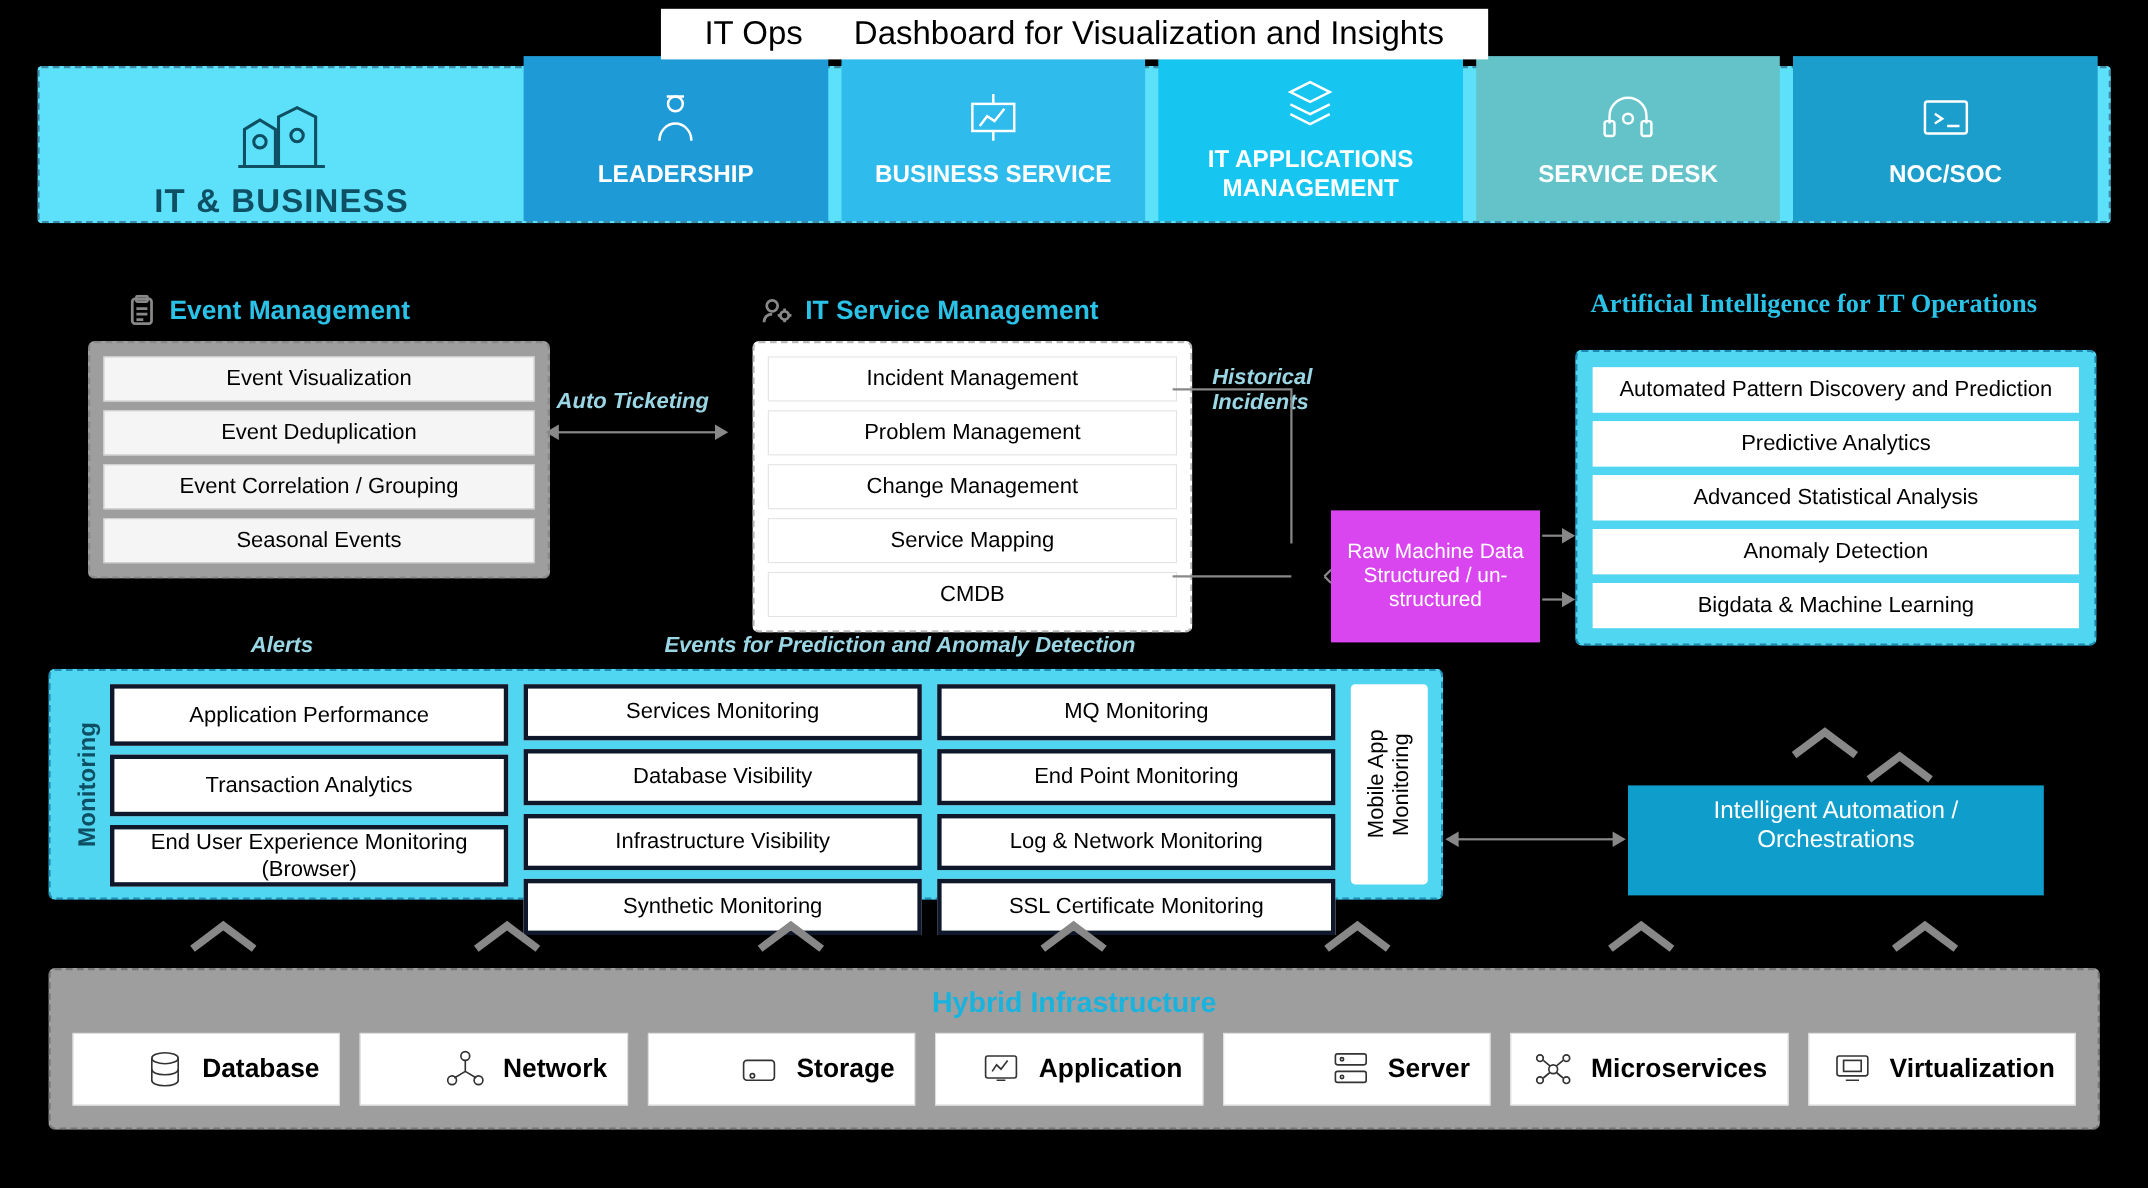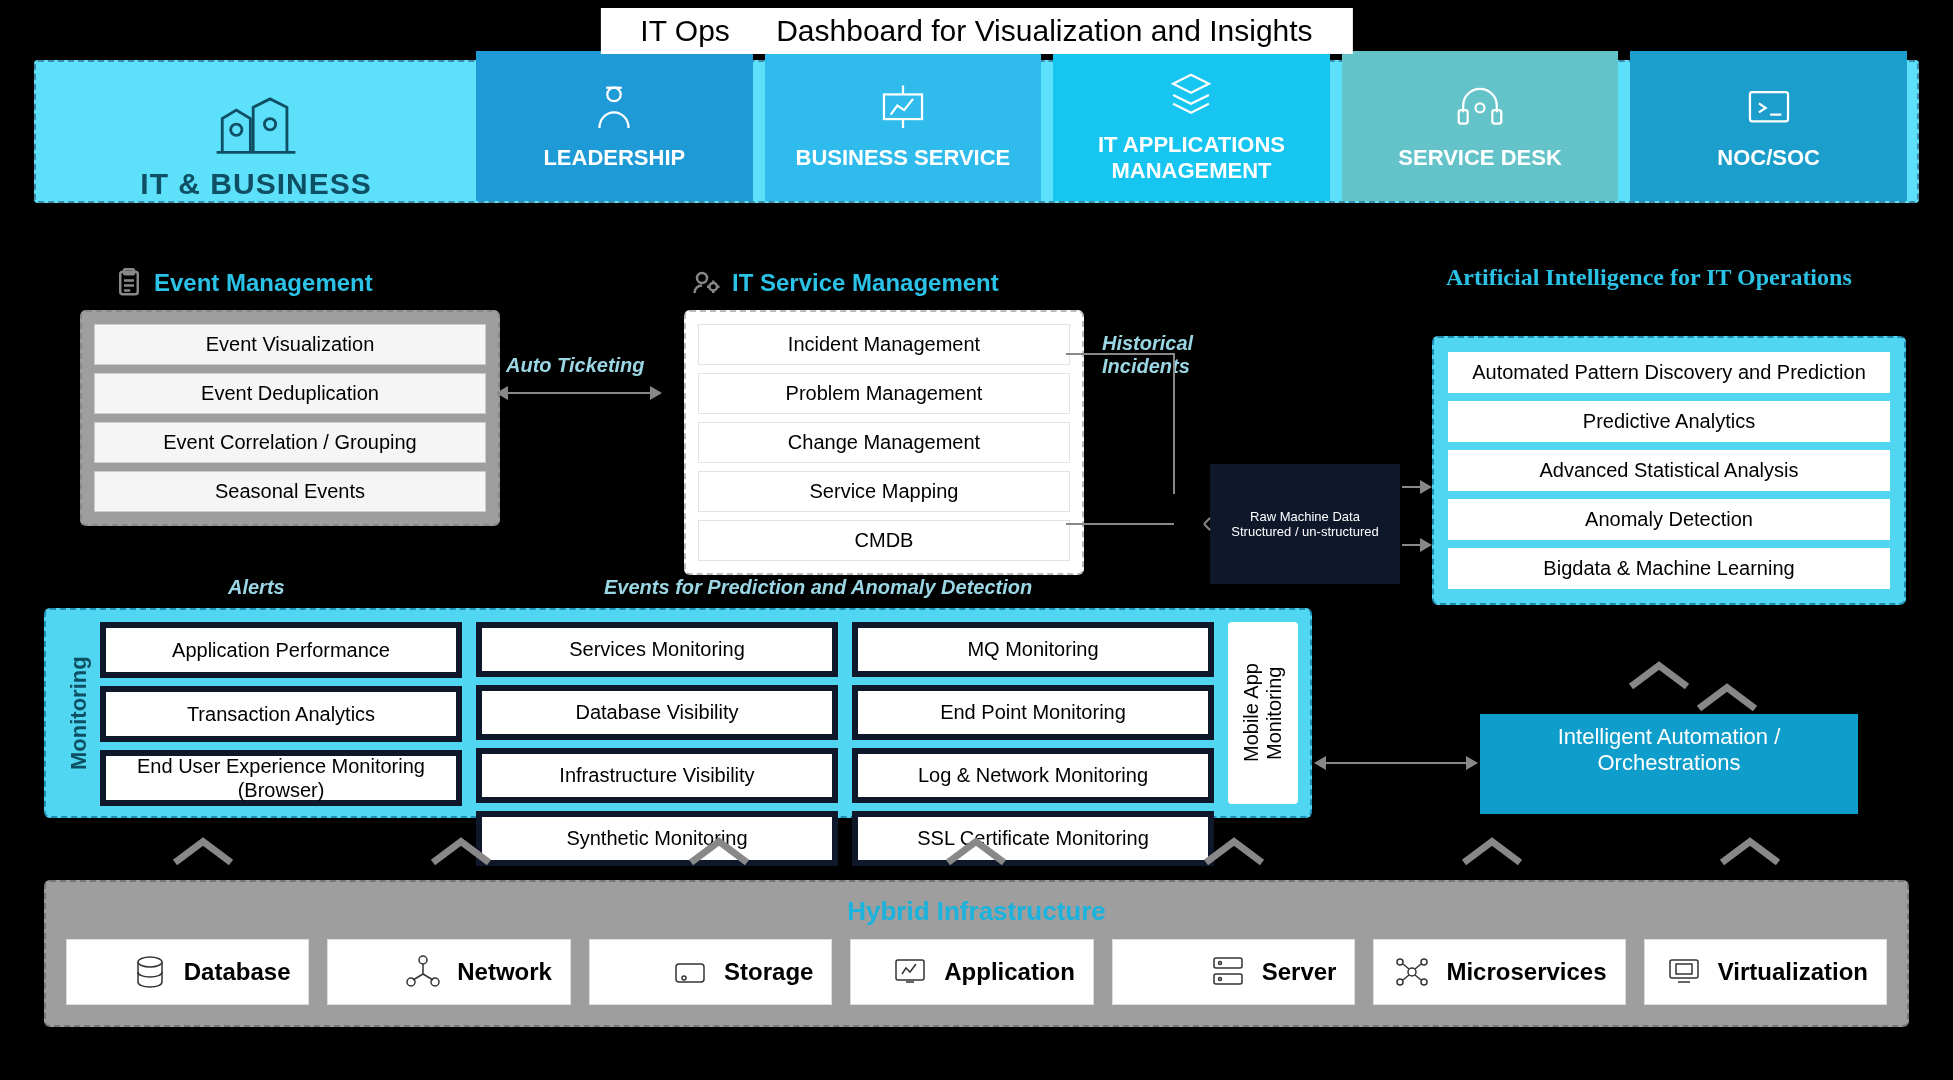--- a/index.html
+++ b/index.html
@@ -112,24 +112,24 @@
     position: absolute;
     color: #9ad6e4;
     font-style: italic;
     font-weight: 600;
     font-size: 20px;
     text-align: left;
   }
 
   .raw-box {
     position: absolute;
-    background: #0f172a;
+    background: #d946ef;
     color: #fff;
     text-align: center;
-    font-size: 13px;
+    font-size: 19px;
     padding: 10px 14px;
     display:flex; align-items:center; justify-content:center;
   }
   .auto-box {
     position: absolute;
     background: #0f9dcc;
     color: #fff;
     text-align: center;
     font-size: 22px;
     display:flex; justify-content:center;
@@ -150,21 +150,21 @@
     writing-mode: vertical-rl;
     transform: rotate(180deg);
     color: #0f4f63;
     font-size: 22px;
     font-weight: 600;
     padding: 4px 8px;
     text-align: center;
   }
   .mon-cols { flex:1; display:flex; gap:14px; }
   .mon-col { flex:1; display:flex; flex-direction:column; gap:8px; }
-  .mon-col .pill { margin-bottom:0; background:#fff; border:6px solid #0f172a; font-size:20px; padding:10px 8px;}
+  .mon-col .pill { margin-bottom:0; background:#fff; border:4px solid #0f172a; font-size:20px; padding:10px 8px;}
   .mon-mobile {
     flex: 0 0 70px;
     background:#fff;
     display:flex; align-items:center; justify-content:center;
     border-radius:4px;
   }
   .mon-mobile span {
     writing-mode: vertical-rl;
     transform: rotate(180deg);
     text-align:center;
@@ -320,21 +320,21 @@
   </div>
 
   <div class="dashed-white" style="top:296px; left:650px; width:400px;">
     <div class="pill">Incident Management</div>
     <div class="pill">Problem Management</div>
     <div class="pill">Change Management</div>
     <div class="pill">Service Mapping</div>
     <div class="pill" style="margin-bottom:0;">CMDB</div>
   </div>
 
-  <div class="dashed-cyan" style="top:322px; left:1418px; width:474px;">
+  <div class="dashed-cyan" style="top:304px; left:1418px; width:474px;">
     <div class="pill" style="white-space:normal;">Automated Pattern Discovery and Prediction</div>
     <div class="pill">Predictive Analytics</div>
     <div class="pill">Advanced Statistical Analysis</div>
     <div class="pill">Anomaly Detection</div>
     <div class="pill" style="margin-bottom:0;">Bigdata &amp; Machine Learning</div>
   </div>
 
   <div class="conn-label" style="top:340px; left:492px;">Auto Ticketing</div>
   <div class="h-arrow bi" style="top:378px; left:484px; width:162px;"></div>
 

